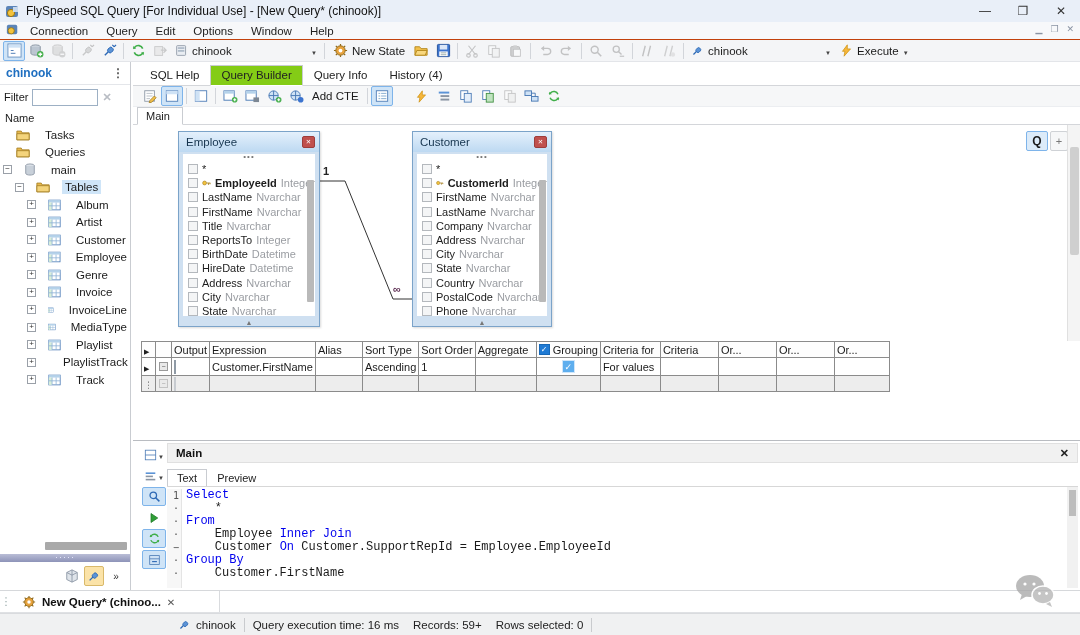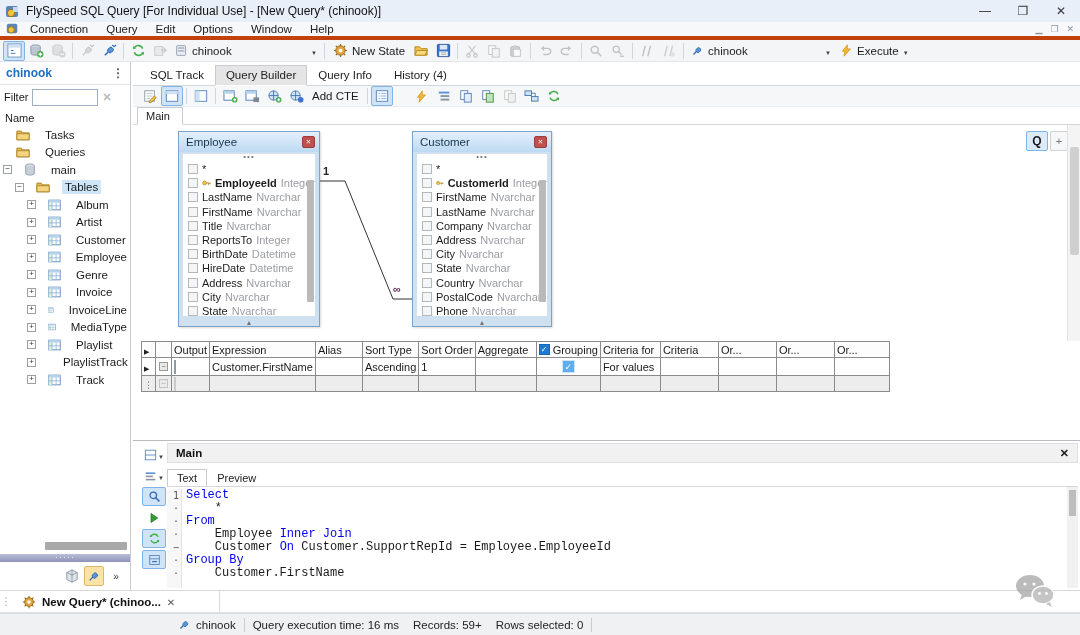--- a/index.html
+++ b/index.html
@@ -9,21 +9,21 @@
   .abs { position:absolute; }
 
   
   .titlebar { position:absolute; left:0; top:0; width:1080px; height:22px; background:#e9eff8; display:flex; align-items:center; padding-left:5px; }
   .titlebar .title { font-size:12px; color:#111; margin-left:6px; white-space:nowrap; }
   .winctrls { position:absolute; right:0; top:0; height:22px; display:flex; }
   .wbtn { width:38px; height:22px; display:flex; align-items:center; justify-content:center; color:#333; font-size:12px; }
   .appicon { width:15px; height:15px; display:inline-block; }
 
   
-  .menubar { position:absolute; left:0; top:22px; width:1080px; height:18px; background:#f7f8fa; display:flex; align-items:center; border-bottom:4px solid #c2410c; }
+  .menubar { position:absolute; left:0; top:22px; width:1080px; height:18px; background:#f7f8fa; display:flex; align-items:center; border-bottom:1px solid #c2410c; }
   .menubar .mi { padding:0 9px; font-size:11.5px; color:#222; }
   .mdictrls { position:absolute; right:6px; top:24px; display:flex; gap:8px; color:#8a93a3; font-size:9px; }
 
   
   .toolbar { position:absolute; left:0; top:40px; width:1080px; height:22px; background:#f4f5f7; display:flex; align-items:center; padding-left:3px; border-bottom:1px solid #e3e5e9; }
   .tbtn { width:22px; height:20px; display:flex; align-items:center; justify-content:center; border:1px solid transparent; border-radius:2px; flex:0 0 auto; }
   .tbtn.pressed { background:#cfe4f7; border-color:#7eb4ea; }
   .tbtn.dis { opacity:.45; filter:grayscale(1); }
   .tsep { width:1px; height:16px; background:#d2d5da; margin:0 3px; flex:0 0 auto; }
   .combo { display:flex; align-items:center; gap:4px; height:20px; padding:0 4px; flex:0 0 auto; }
@@ -54,21 +54,21 @@
   .sb-foot { position:absolute; left:0; top:500px; width:130px; height:28px; background:#fff; display:flex; align-items:center; justify-content:flex-end; gap:2px; padding-right:4px; }
   .fbtn { width:20px; height:20px; display:flex; align-items:center; justify-content:center; border-radius:2px; }
   .fbtn.on { background:#fbe3a8; border:1px solid #d9b96a; }
   .chev2::before { content:"»"; font-size:10px; color:#333; }
 
   
   .main { position:absolute; left:133px; top:62px; width:947px; height:528px; background:#fff; }
 
   .tabstrip { position:absolute; left:0; top:0; width:947px; height:24px; display:flex; align-items:flex-end; background:#fff; border-bottom:1px solid #d4d6da; padding-left:6px; }
   .tab { padding:3px 10px 4px; font-size:11.5px; color:#222; border:1px solid transparent; border-bottom:none; }
-  .tab.active { background:#e5e5e5; border-color:#c9ccd1; border-bottom:1px solid #fff; margin-bottom:-1px; font-weight:normal;margin-top:39px; }
+  .tab.active { background:#84cc16; border-color:#c9ccd1; border-bottom:1px solid #fff; margin-bottom:-1px; font-weight:normal;margin-top:39px; }
 
   .btoolbar { position:absolute; left:0; top:24px; width:947px; height:21px; background:#f6f7f8; display:flex; align-items:center; padding-left:6px; border-bottom:1px solid #eceef1; }
 
   .substrip { position:absolute; left:0; top:45px; width:947px; height:18px; display:flex; align-items:flex-end; border-bottom:1px solid #d4d6da; padding-left:4px; background:#fff; }
   .subtab { padding:2px 12px 2px 8px; font-size:11px; border:1px solid #c9ccd1; border-bottom:1px solid #fff; background:#fff; margin-bottom:-1px; }
 
   
   .diagram { position:absolute; left:0; top:63px; width:947px; height:216px; background:#fff; overflow:hidden; }
   .tcard { position:absolute; width:142px; height:196px; background:#cfe0f1; border:1px solid #7ba3c9; box-shadow:1px 1px 2px rgba(0,0,0,.15); }
   .tcard-head { height:20px; display:flex; align-items:center; justify-content:space-between; padding:0 4px 0 7px; background:linear-gradient(#e4f0fc,#bdd9f2); }
@@ -530,21 +530,21 @@
       </div>
       <div class="fbtn">
           <span class="chev2"></span>
         </div>
     </div>
   </div>
 
   <div class="main">
 
     <div class="tabstrip">
-      <div class="tab">SQL Track</div>
+      <div class="tab">SQL Help</div>
       <div class="tab active">Query Builder</div>
       <div class="tab">Query Info</div>
       <div class="tab">History (4)</div>
     </div>
 
     <div class="btoolbar">
       <div class="tbtn">
         <svg width="14" height="14" viewBox="0 0 16 16">
             <rect x="2" y="2" width="11" height="12" fill="#fff" stroke="#8a95a3"></rect>
             <path d="M4 5h7M4 8h7M4 11h4" stroke="#b4bac2"></path>

